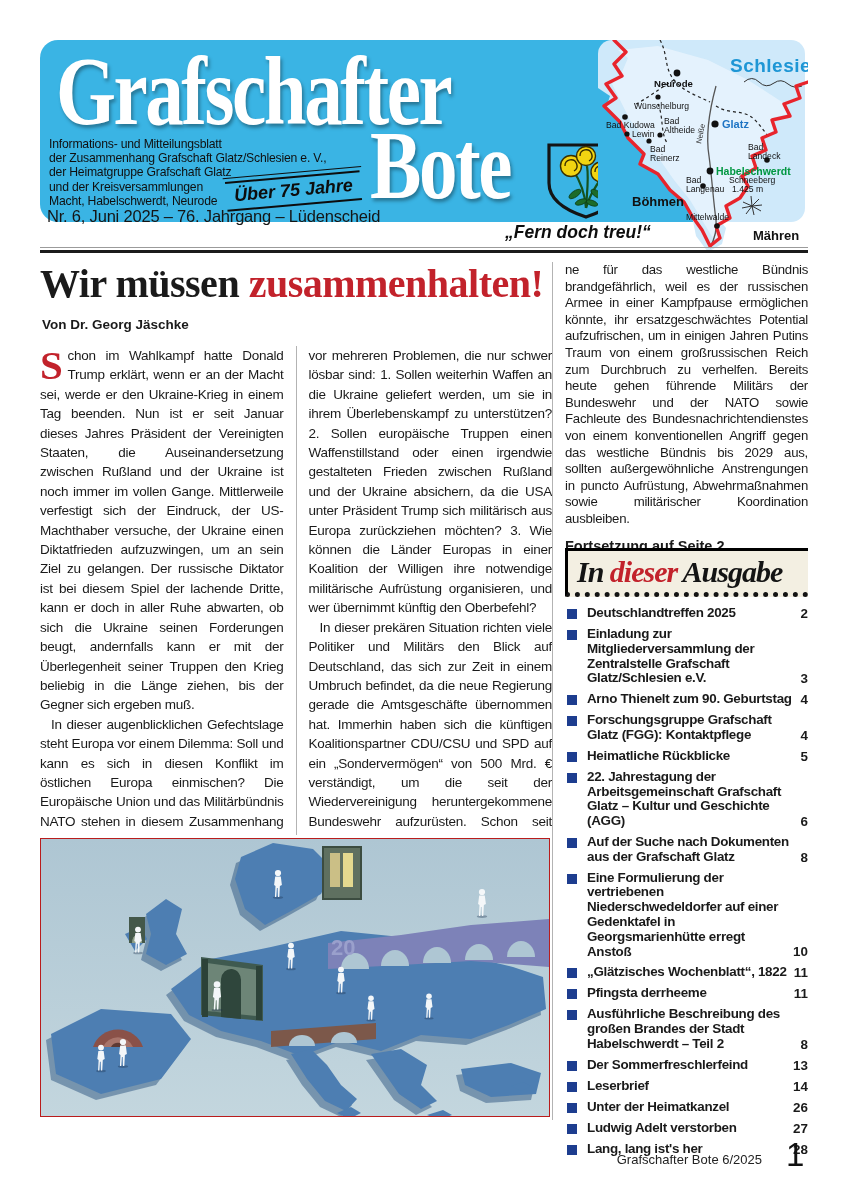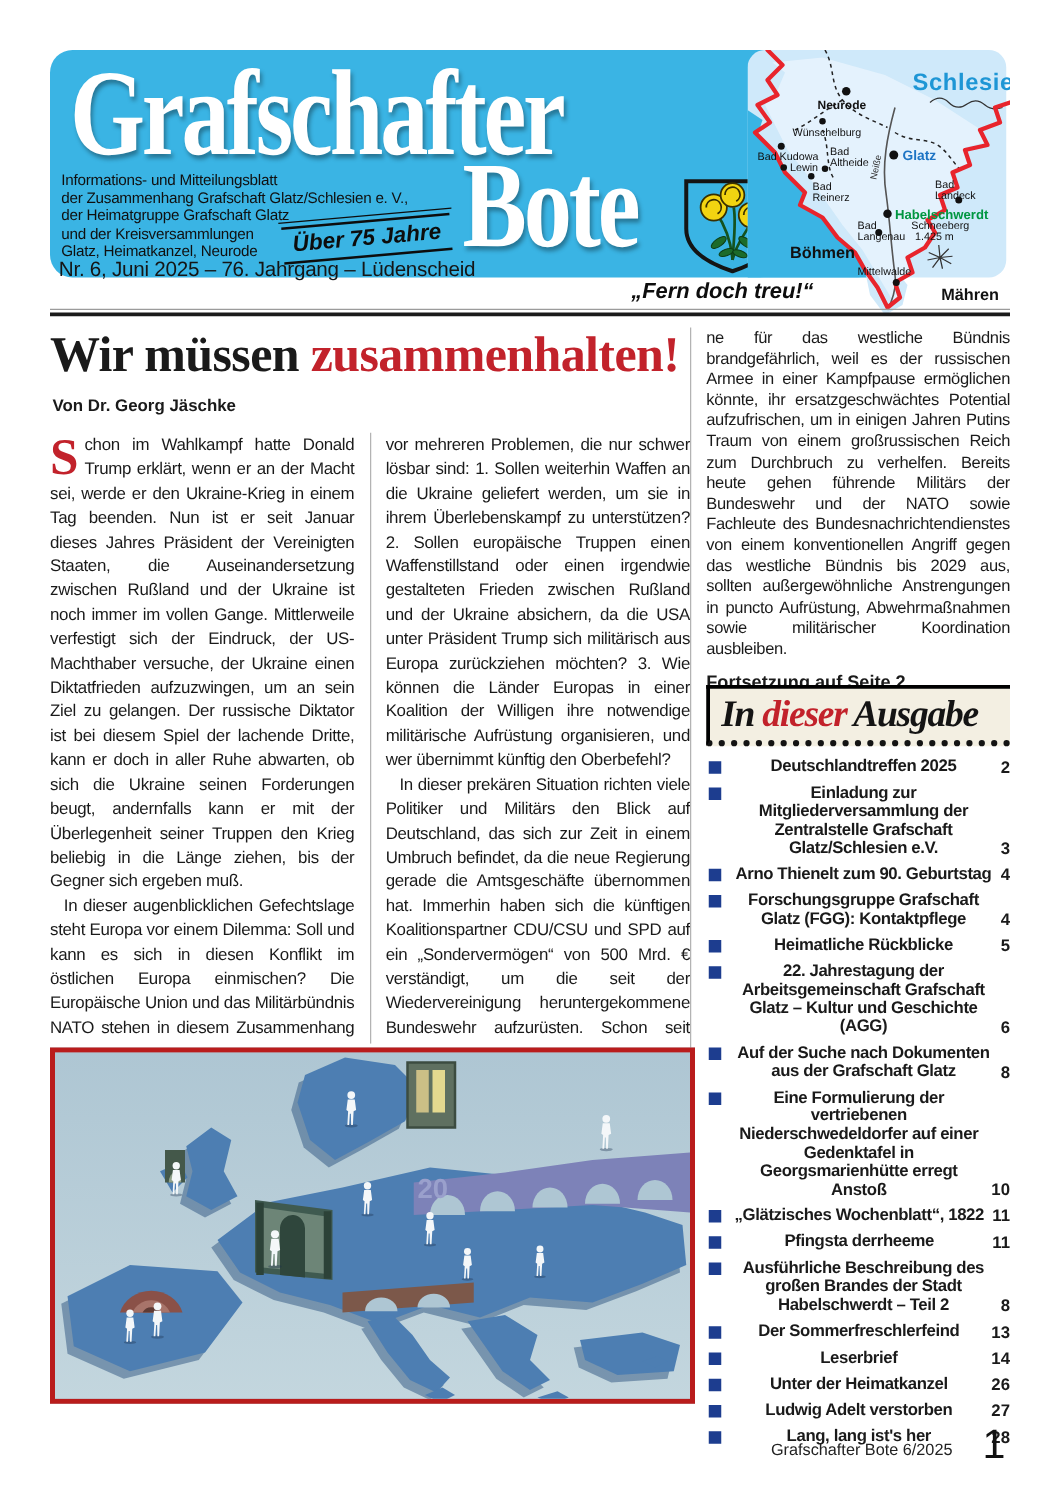--- a/index.html
+++ b/index.html
@@ -42,28 +42,28 @@
   .col3{left:565px;top:262px;width:243px;font-size:13.2px;line-height:16.6px;text-align:justify;letter-spacing:-0.25px;hyphens:auto;}
   .col3 p{margin:0;}
   .continued{left:565px;top:538px;width:243px;text-align:left;font:700 14.5px "Liberation Sans",sans-serif;}
 
   
   .toc{left:565px;top:548px;width:243px;}
   .toc-head{background:#f3efe2;border-top:3px solid #000;border-left:3px solid #000;
             border-bottom:5px dotted #141414;padding:4px 6px 3px 9px;}
   .toc-title{font:700 italic 30px "Liberation Serif",serif;letter-spacing:-1px;white-space:nowrap;color:#141414;}
   .toc-title .red{color:#c2222b;text-align:right;}
-  .toc-list{margin-top:9px;text-align:center;}
+  .toc-list{margin-top:9px;}
   .toc-item{display:flex;margin-bottom:6px;}
   .toc-bullet{flex:none;width:10px;height:10px;background:#1d3d8f;margin:3px 10px 0 2px;align-self:flex-start;}
   .toc-label{flex:1;font-weight:700;font-size:13.4px;line-height:14.8px;letter-spacing:-0.3px;}
   .toc-page{font-weight:700;font-size:13.4px;margin-left:6px;align-self:flex-end;white-space:nowrap;}
 
   
-  .photo{left:40px;top:838px;width:508px;height:277px;border:4px solid #b91c1c;background:#b2c9d5;}
+  .photo{left:40px;top:838px;width:508px;height:277px;border:1px solid #b91c1c;background:#b2c9d5;}
   .photo svg{display:block;width:100%;height:100%;}
 
   
   .foot-issue{left:562px;top:1152px;width:200px;text-align:right;font-size:13px;color:#222;}
   .foot-page{left:786px;top:1136px;font-size:33px;color:#111;}
 
   
   .m-town{font-size:8.6px;fill:#111;}
   .m-town-b{font-size:9.6px;font-weight:700;fill:#111;}
   .m-big{font-size:19px;font-weight:700;fill:#1e96d5;letter-spacing:.5px;}
@@ -77,21 +77,21 @@
 
 <div class="abs mast">
   <div class="mast-title mt1">Grafschafter</div>
   <div class="mast-title mt2">Bote</div>
 
   <div class="mast-info">
     <div>Informations- und Mitteilungsblatt</div>
     <div>der Zusammenhang Grafschaft Glatz/Schlesien e. V.,</div>
     <div>der Heimatgruppe Grafschaft Glatz</div>
     <div>und der Kreisversammlungen</div>
-    <div>Glatz, Heimatkanzel, Neurode</div>
+    <div>Macht, Habelschwerdt, Neurode</div>
   </div>
 
   <div class="badge">Über 75 Jahre</div>
 
   <svg class="shield-svg" viewBox="0 0 82 78">
     <path d="M4,3 h74 v38 q0,22 -37,34 q-37,-12 -37,-34 Z" fill="#3ab4e4" stroke="#141414" stroke-width="3.2"></path>
     <g stroke="#14531f" stroke-width="2.2" fill="none">
       <path d="M41,66 C40,52 36,40 28,28"></path>
       <path d="M41,66 C42,50 44,36 42,24"></path>
       <path d="M41,66 C44,54 52,42 58,34"></path>

